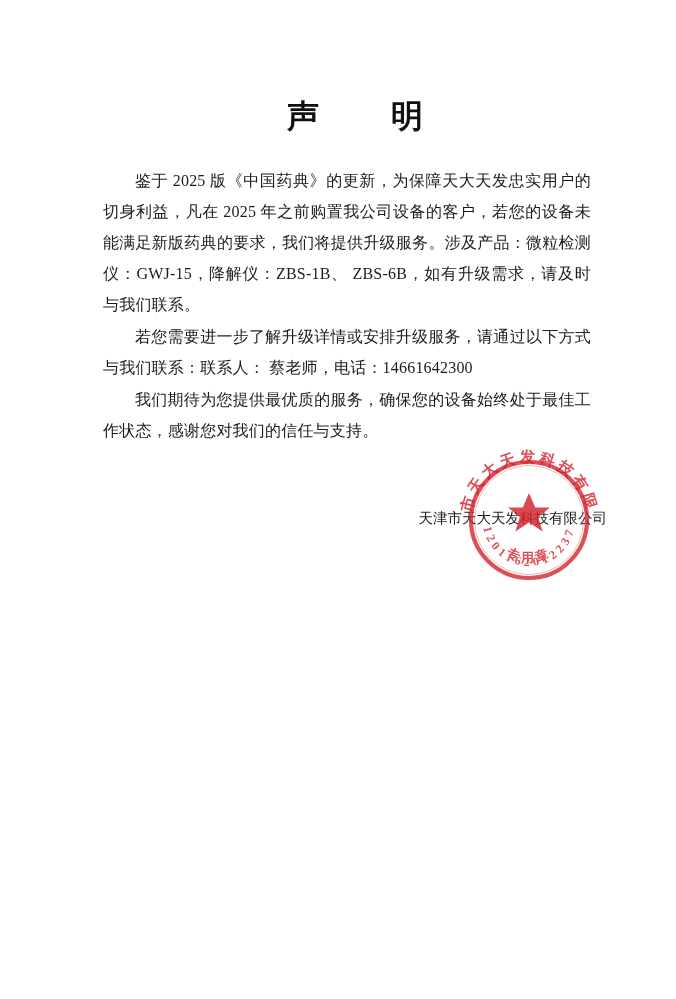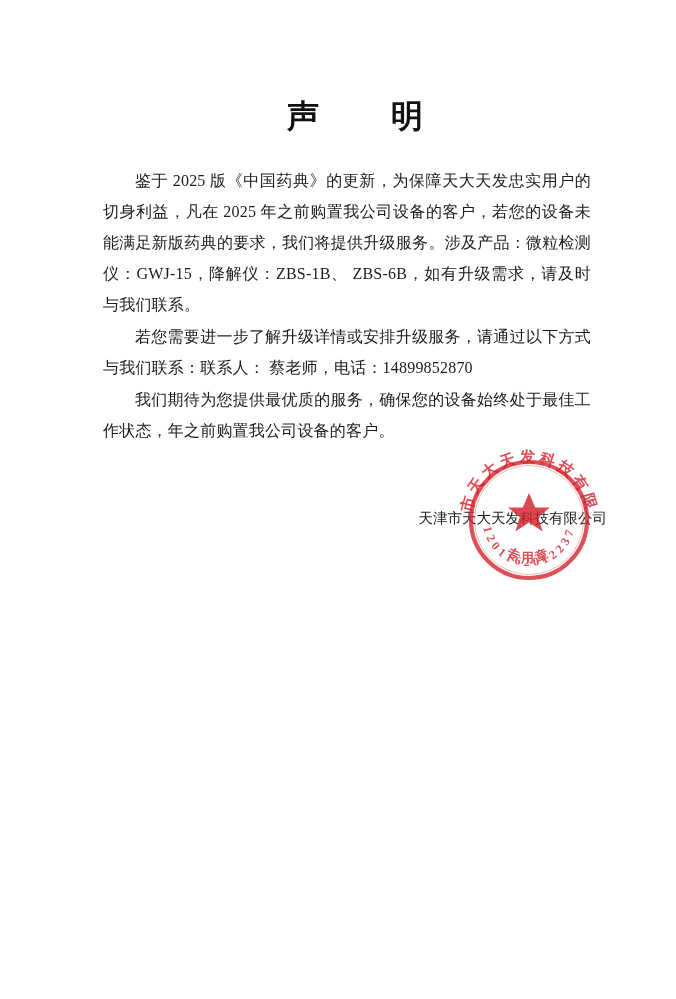--- a/index.html
+++ b/index.html
@@ -78,22 +78,22 @@
 </style>
 </head>
 <body>
 
 <div class="page">
 
   <div class="doc-title">声　明</div>
 
   <div class="body-block">
     <p class="para">鉴于 2025 版《中国药典》的更新，为保障天大天发忠实用户的切身利益，凡在 2025 年之前购置我公司设备的客户，若您的设备未能满足新版药典的要求，我们将提供升级服务。涉及产品：微粒检测仪：GWJ-15，降解仪：ZBS-1B、 ZBS-6B，如有升级需求，请及时与我们联系。</p>
-    <p class="para">若您需要进一步了解升级详情或安排升级服务，请通过以下方式与我们联系：联系人： 蔡老师，电话：14899852870</p>
-    <p class="para">我们期待为您提供最优质的服务，确保您的设备始终处于最佳工作状态，年之前购置我公司设备的客户。</p>
+    <p class="para">若您需要进一步了解升级详情或安排升级服务，请通过以下方式与我们联系：联系人： 蔡老师，电话：14661642300</p>
+    <p class="para">我们期待为您提供最优质的服务，确保您的设备始终处于最佳工作状态，感谢您对我们的信任与支持。</p>
   </div>
 
   <div class="sign-block">
     <span class="sign-line">天津市天大天发科技有限公司</span>
   </div>
 
   <div class="stamp">
     <svg width="160" height="160" viewBox="0 0 160 160" xmlns="http://www.w3.org/2000/svg">
       <defs>
         <path id="arcTop" d="M 22,80 A 58,58 0 0 1 138,80"></path>

